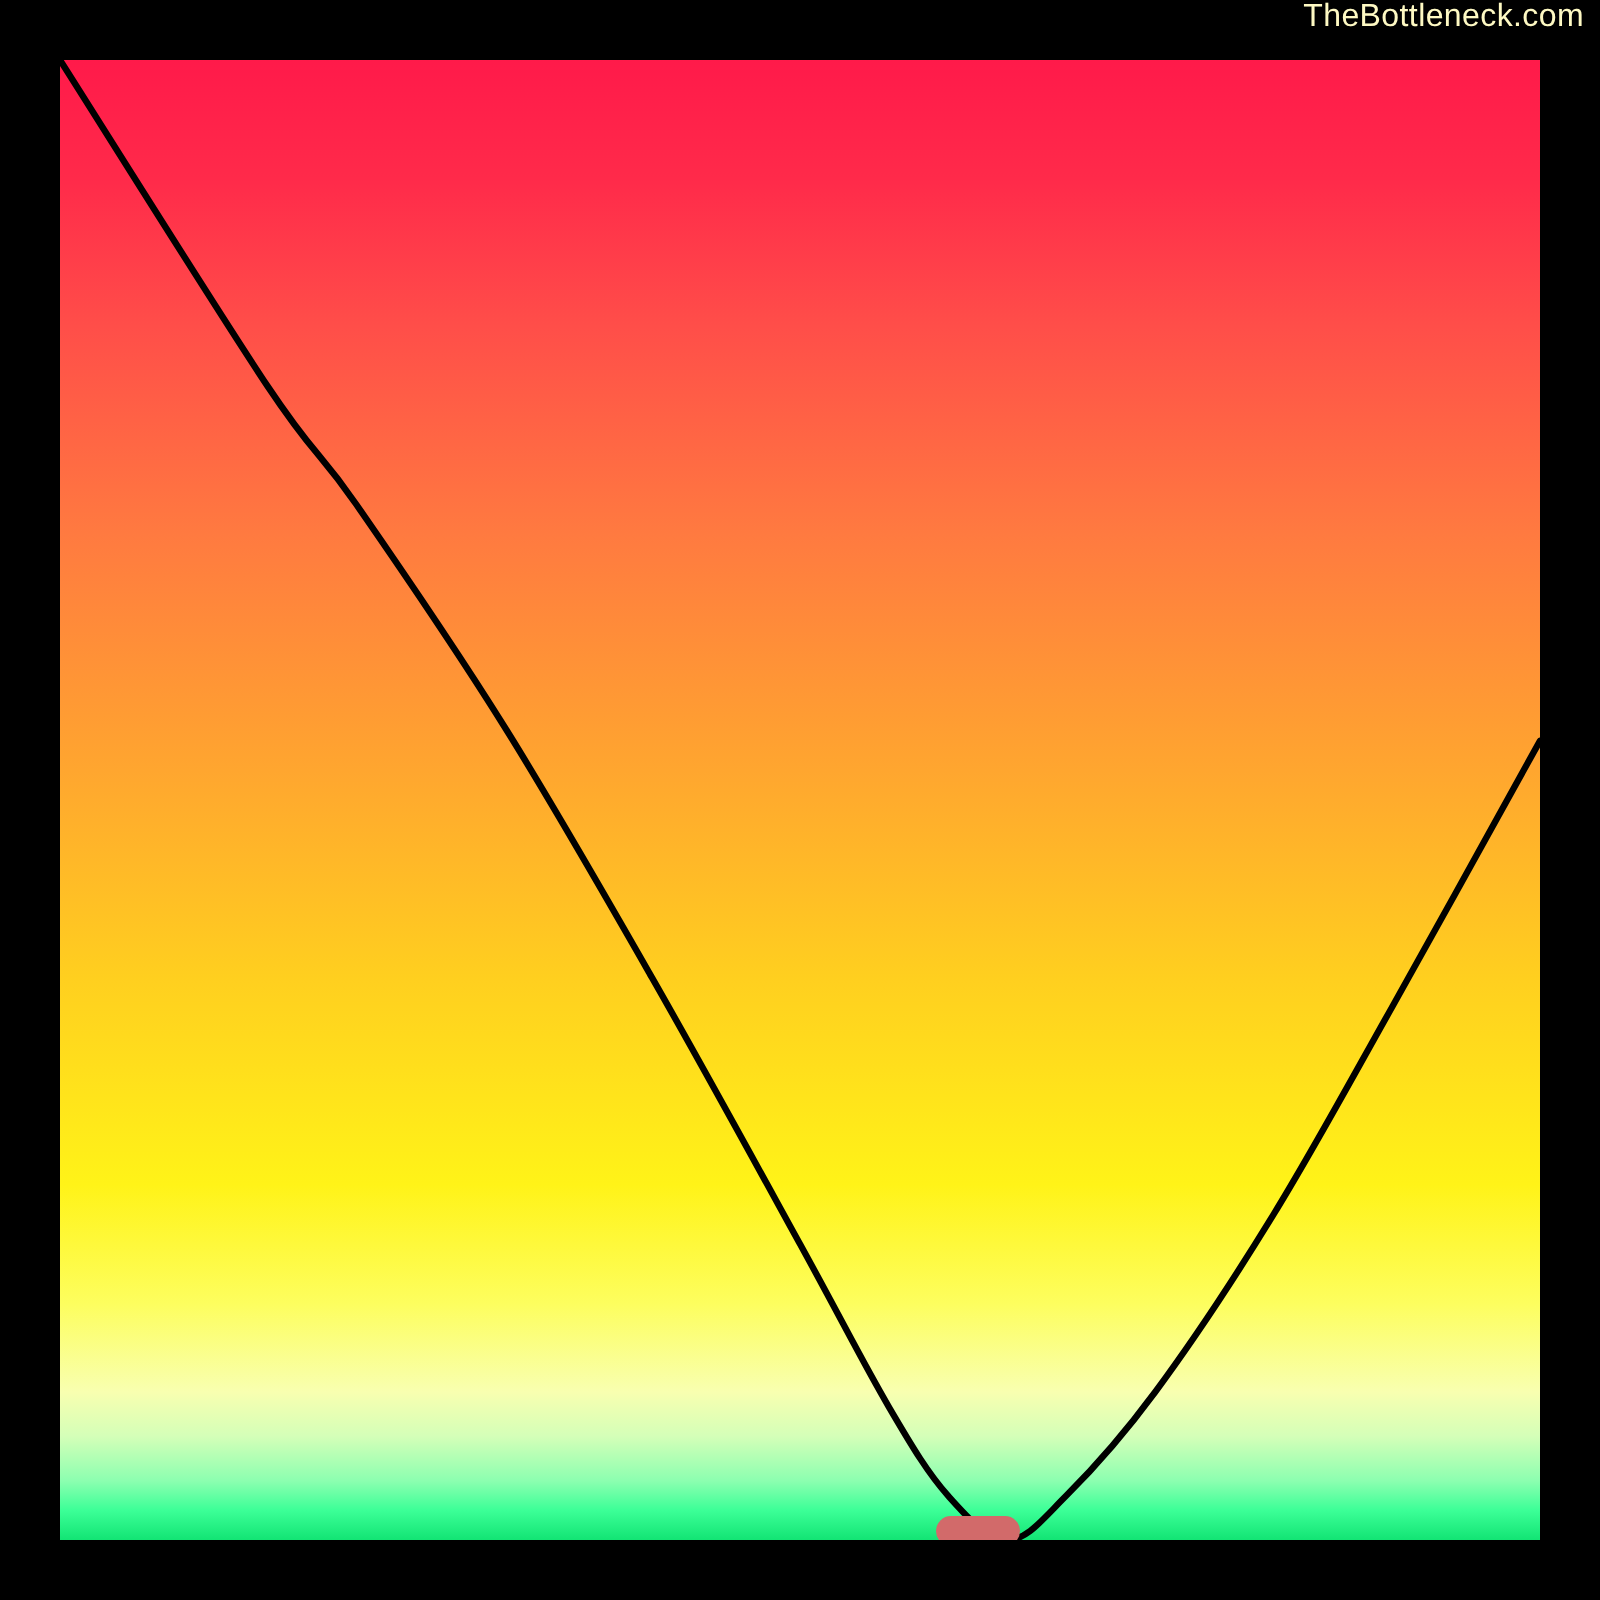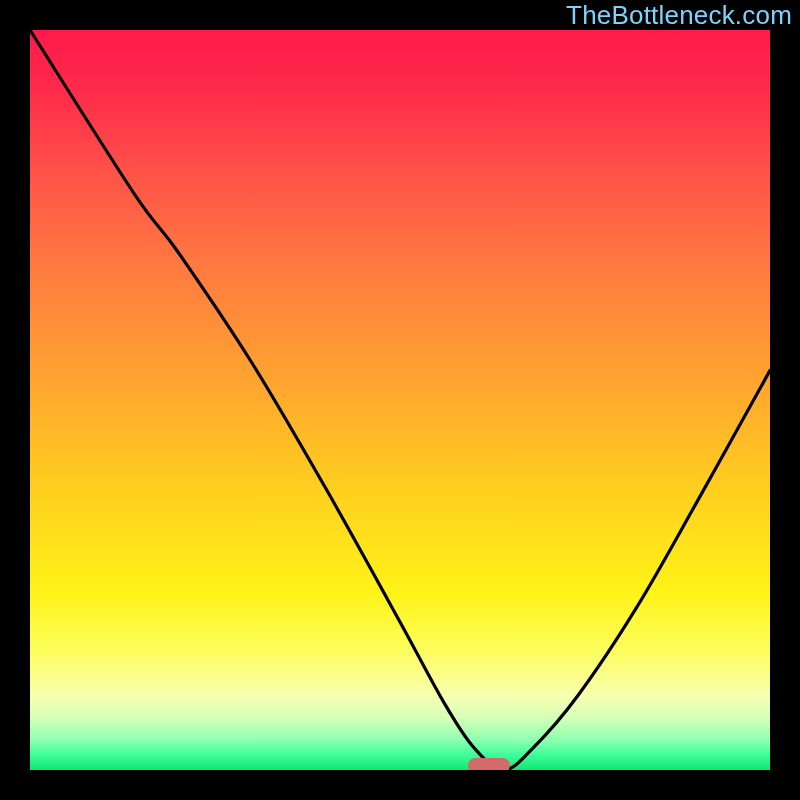--- a/index.html
+++ b/index.html
@@ -13,23 +13,23 @@
   .container {
     position: relative;
     width: 800px;
     height: 800px;
   }
   .watermark {
     position: absolute;
     top: 0px;
     right: 8px;
     font-family: Arial, Helvetica, sans-serif;
-    font-size: 26px;
+    font-size: 16px;
     font-weight: 500;
-    color: #7dd3fc;
+    color: #fef9c3;
     letter-spacing: 0.2px;
   }
   .plot-area {
     position: absolute;
     left: 30px;
     top: 30px;
     width: 740px;
     height: 740px;
     overflow: hidden;
   }

